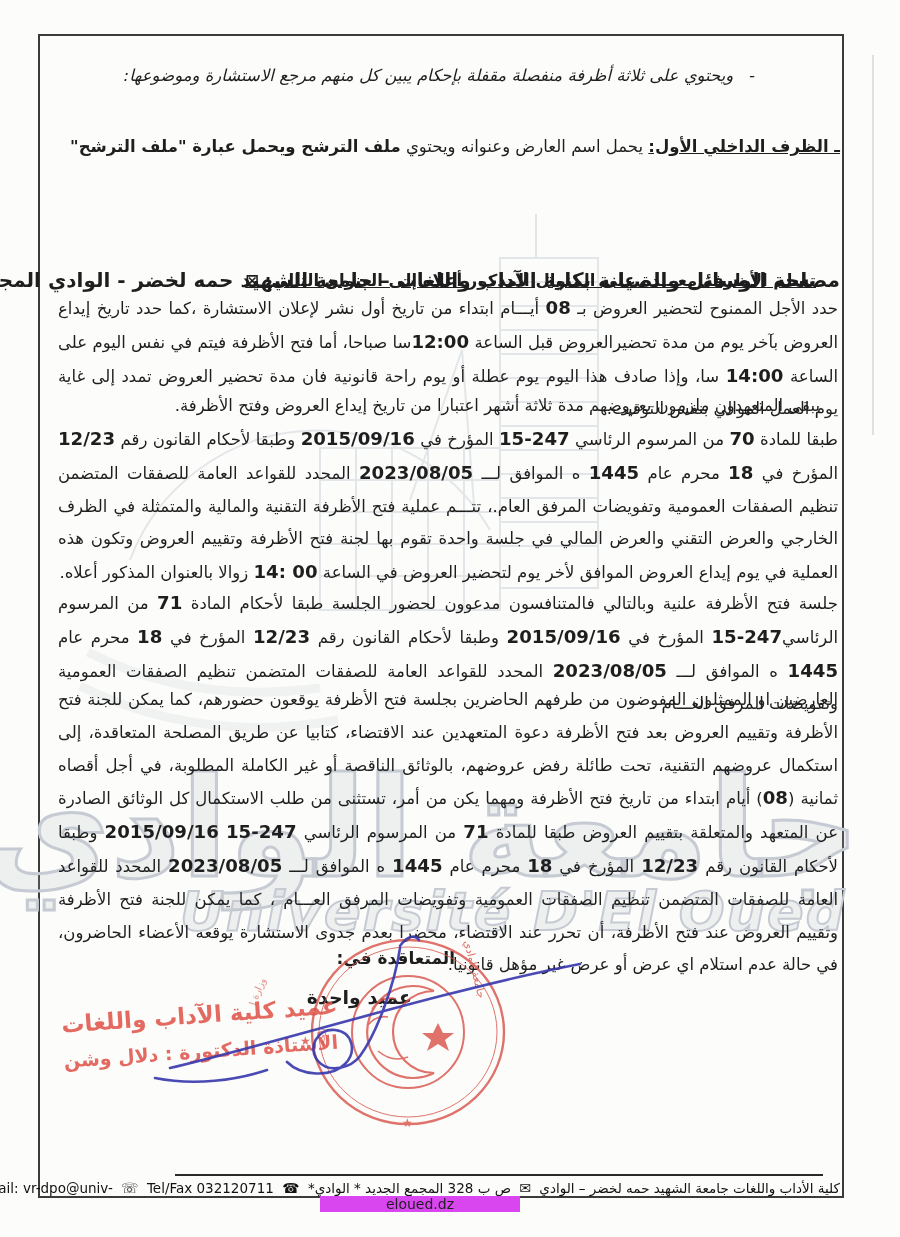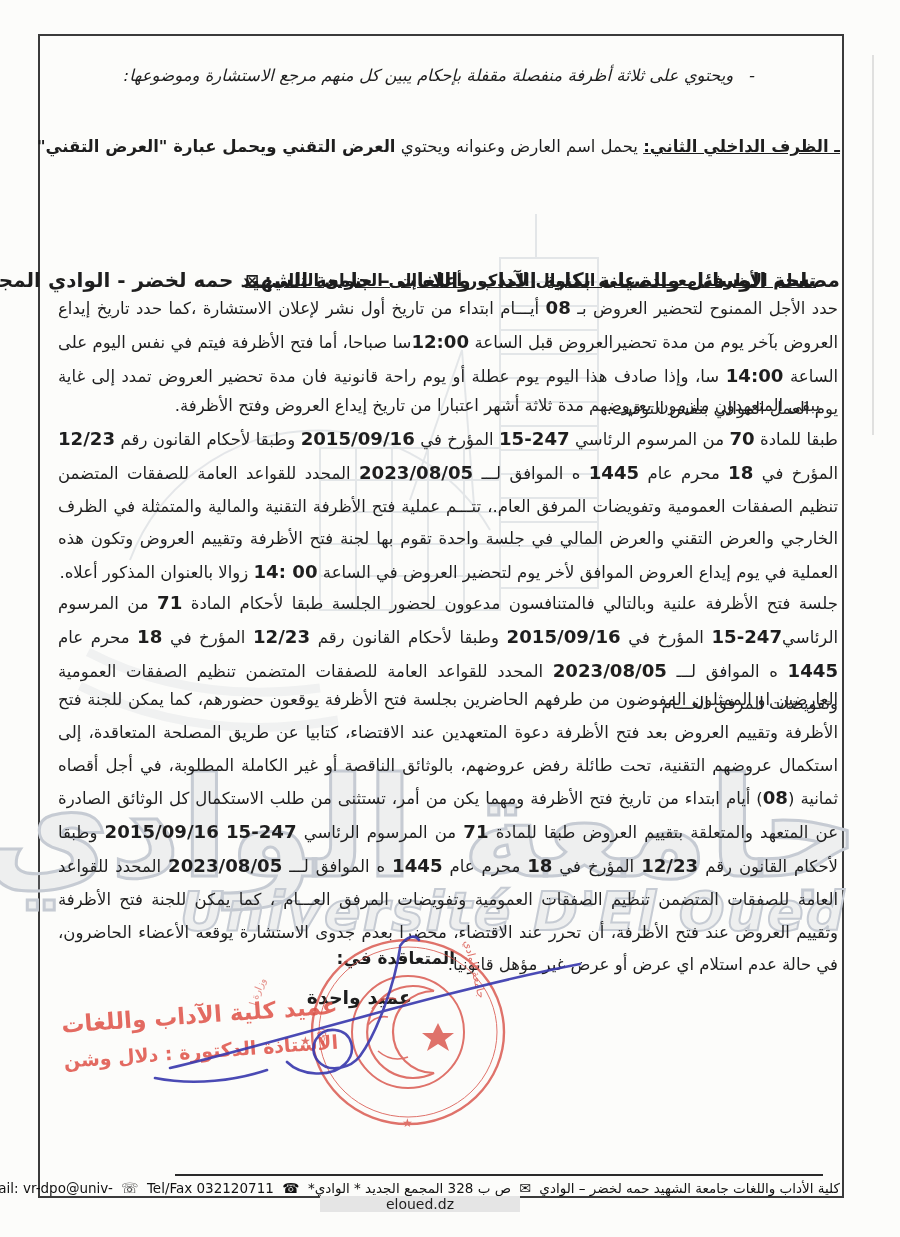--- a/index.html
+++ b/index.html
@@ -30,21 +30,21 @@
   .wm-fr{font-size:54px;font-weight:bold;-webkit-text-stroke:2px #c6cbd3;letter-spacing:2px;font-style:italic;}
   .redstamp{
     color:#e0564c;direction:rtl;text-align:left;z-index:3;
     transform:rotate(-4deg);opacity:.88;white-space:nowrap;
   }
   .redstamp .l1{font-size:23px;font-weight:bold;}
   .redstamp .l2{font-size:19px;font-weight:bold;margin-top:12px;}
   .footer-rule{background:#2a2a2a;height:2px;z-index:2;}
   .footer-line{font-size:13.5px;text-align:center;white-space:nowrap;z-index:4;color:#111;}
   .footer-line .ic{font-size:14px;padding:0 4px;}
-  .email-domain{font-size:14px;text-align:center;background:#e5e5e5;z-index:5;}
+  .email-domain{font-size:14px;text-align:center;background:#d946ef;z-index:5;}
   .scan-streak{background:#c9c9c9;opacity:.55;z-index:0;}
   svg{overflow:visible;}
 </style>
 </head>
 <body>
 
 <div class="abs frame"></div>
 <div class="abs scan-streak" style="left:872px;top:55px;width:2px;height:380px;"></div>
 
 <svg class="abs" style="left:70px;top:200px;z-index:1;opacity:.42;" width="660" height="580">
@@ -84,21 +84,21 @@
 <div class="abs wm wm-ar rtl" style="left:30px;top:748px;width:830px;text-align:center;">جامعة الوادي</div>
 <div class="abs wm wm-fr" style="left:180px;top:880px;width:620px;text-align:center;">Université D'El Oued</div>
 
 <div class="abs rtl txt nowrap" style="left:58px;top:60px;width:782px;padding-right:85px;box-sizing:border-box;font-style:italic;">
   <span>-</span>&nbsp;&nbsp;
   <span>ويحتوي على ثلاثة أظرفة منفصلة مقفلة بإحكام يبين كل منهم مرجع الاستشارة وموضوعها:</span>
 </div>
 
 <div class="abs rtl" style="left:58px;top:128px;width:782px;z-index:2;">
   <div class="env-line">
-    <span class="env-label">ـ الظرف الداخلي الثاني:</span><span> يحمل اسم العارض وعنوانه ويحتوي </span><span class="env-bold">العرض التقني ويحمل عبارة "العرض التقني"</span>
+    <span class="env-label">ـ الظرف الداخلي الأول:</span><span> يحمل اسم العارض وعنوانه ويحتوي </span><span class="env-bold">ملف الترشح ويحمل عبارة "ملف الترشح"</span>
   </div>
 </div>
 
 <div class="abs rtl txt" style="left:58px;top:237px;width:782px;padding-right:24px;box-sizing:border-box;margin-top:28px;">
   <span class="deliver">
     <span>تسلم الأظرفة  معـــدة على المنوال المذكور أعلاه إلى العنوان التالي:</span>
     <span>⊠</span>
   </span>
 </div>
 

